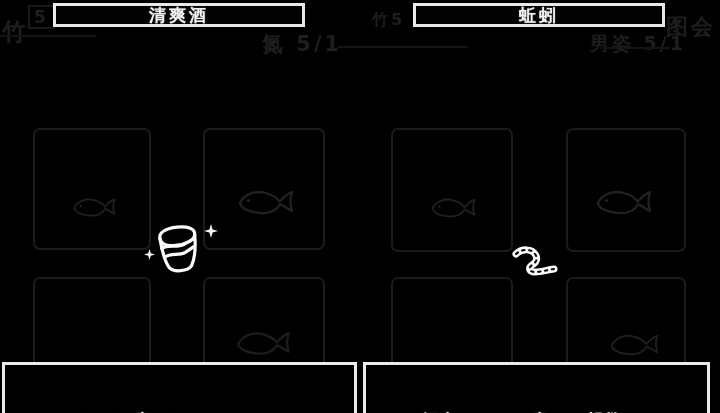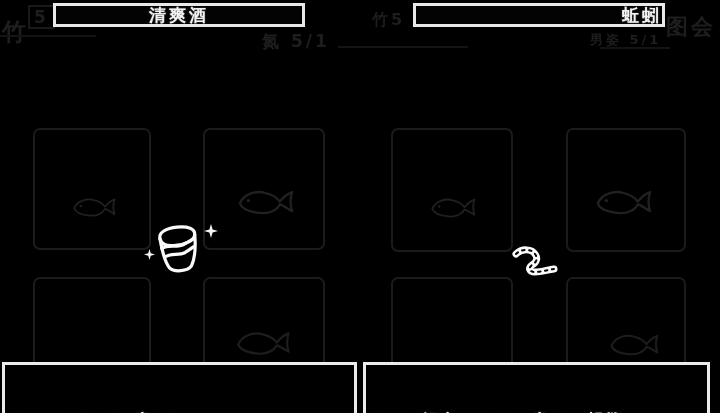--- a/index.html
+++ b/index.html
@@ -42,23 +42,23 @@
   .item{position:absolute;z-index:3;}
 </style>
 </head>
 <body>
 
 <div class="stage">
 
   <div class="ghost" style="left:2px;top:16px;font-size:24px;">竹</div>
   <div class="ghost boxed" style="left:28px;top:5px;font-size:17px;">5</div>
   <div class="ghost" style="left:372px;top:10px;font-size:16px;">竹5</div>
-  <div class="ghost" style="left:262px;top:30px;font-size:17px;text-align:right;">氮 5/1</div>
+  <div class="ghost" style="left:262px;top:30px;font-size:21px;text-align:right;">氮 5/1</div>
   <div class="ghost" style="left:666px;top:4px;font-size:22px;margin-top:8px;">图会</div>
-  <div class="ghost" style="left:590px;top:31px;font-size:13px;">男姿 5/1</div>
+  <div class="ghost" style="left:590px;top:31px;font-size:19px;">男姿 5/1</div>
   <div class="ghostline" style="left:0;top:35px;width:96px;"></div>
   <div class="ghostline" style="left:338px;top:46px;width:130px;"></div>
   <div class="ghostline" style="left:600px;top:47px;width:70px;"></div>
 
   <div class="slot" style="left:33px;top:128px;width:118px;height:122px;"></div>
   <div class="slot" style="left:203px;top:128px;width:122px;height:122px;"></div>
   <div class="slot" style="left:33px;top:277px;width:118px;height:110px;"></div>
   <div class="slot" style="left:203px;top:277px;width:122px;height:110px;"></div>
 
   <div class="slot" style="left:391px;top:128px;width:122px;height:124px;"></div>
@@ -85,21 +85,21 @@
     <path d="M3,19 C7,9 20,5 30,8 C38,10 43,14 45,17 C50,11 55,8 58,7 C56,13 56,21 58,27 C54,25 49,21 45,20 C42,26 34,30 24,29 C13,28 5,25 3,19 Z" fill="none" stroke="#212121" stroke-width="2.4" stroke-linejoin="round"></path>
     <circle cx="12" cy="16" r="1.8" fill="#212121"></circle>
   </svg>
   <svg class="ghostfish" style="left:605px;top:330px;" width="58" height="30" viewBox="0 0 60 36">
     <path d="M3,19 C7,9 20,5 30,8 C38,10 43,14 45,17 C50,11 55,8 58,7 C56,13 56,21 58,27 C54,25 49,21 45,20 C42,26 34,30 24,29 C13,28 5,25 3,19 Z" fill="none" stroke="#1d1d1d" stroke-width="2.4" stroke-linejoin="round"></path>
   </svg>
 
   <div class="titlebox" style="left:53px;">
     <span>清爽酒</span>
   </div>
-  <div class="titlebox" style="left:413px;justify-content:flex-end;">
+  <div class="titlebox" style="left:413px;">
     <span>蚯蚓</span>
   </div>
 
   <svg class="item" style="left:153px;top:223px;transform:rotate(-5deg);" width="52" height="54" viewBox="0 0 52 54">
     <g fill="none" stroke="#fafafa" stroke-width="3.2" stroke-linecap="round" stroke-linejoin="round">
       <path d="M8,14 C7,8 15,4 26,4 C37,4 44,7 43,13 C42,19 33,22 23,22 C13,22 9,20 8,14 Z"></path>
       <path d="M8,14 C9,26 11,38 15,44 C19,49 33,49 37,44 C41,37 43,24 43,13"></path>
       <path d="M9,24 C16,20 24,25 31,22 C35,20 39,18 42,17"></path>
       <path d="M11,33 C18,29 25,33 32,30 C36,28 39,26 41,25"></path>
     </g>

